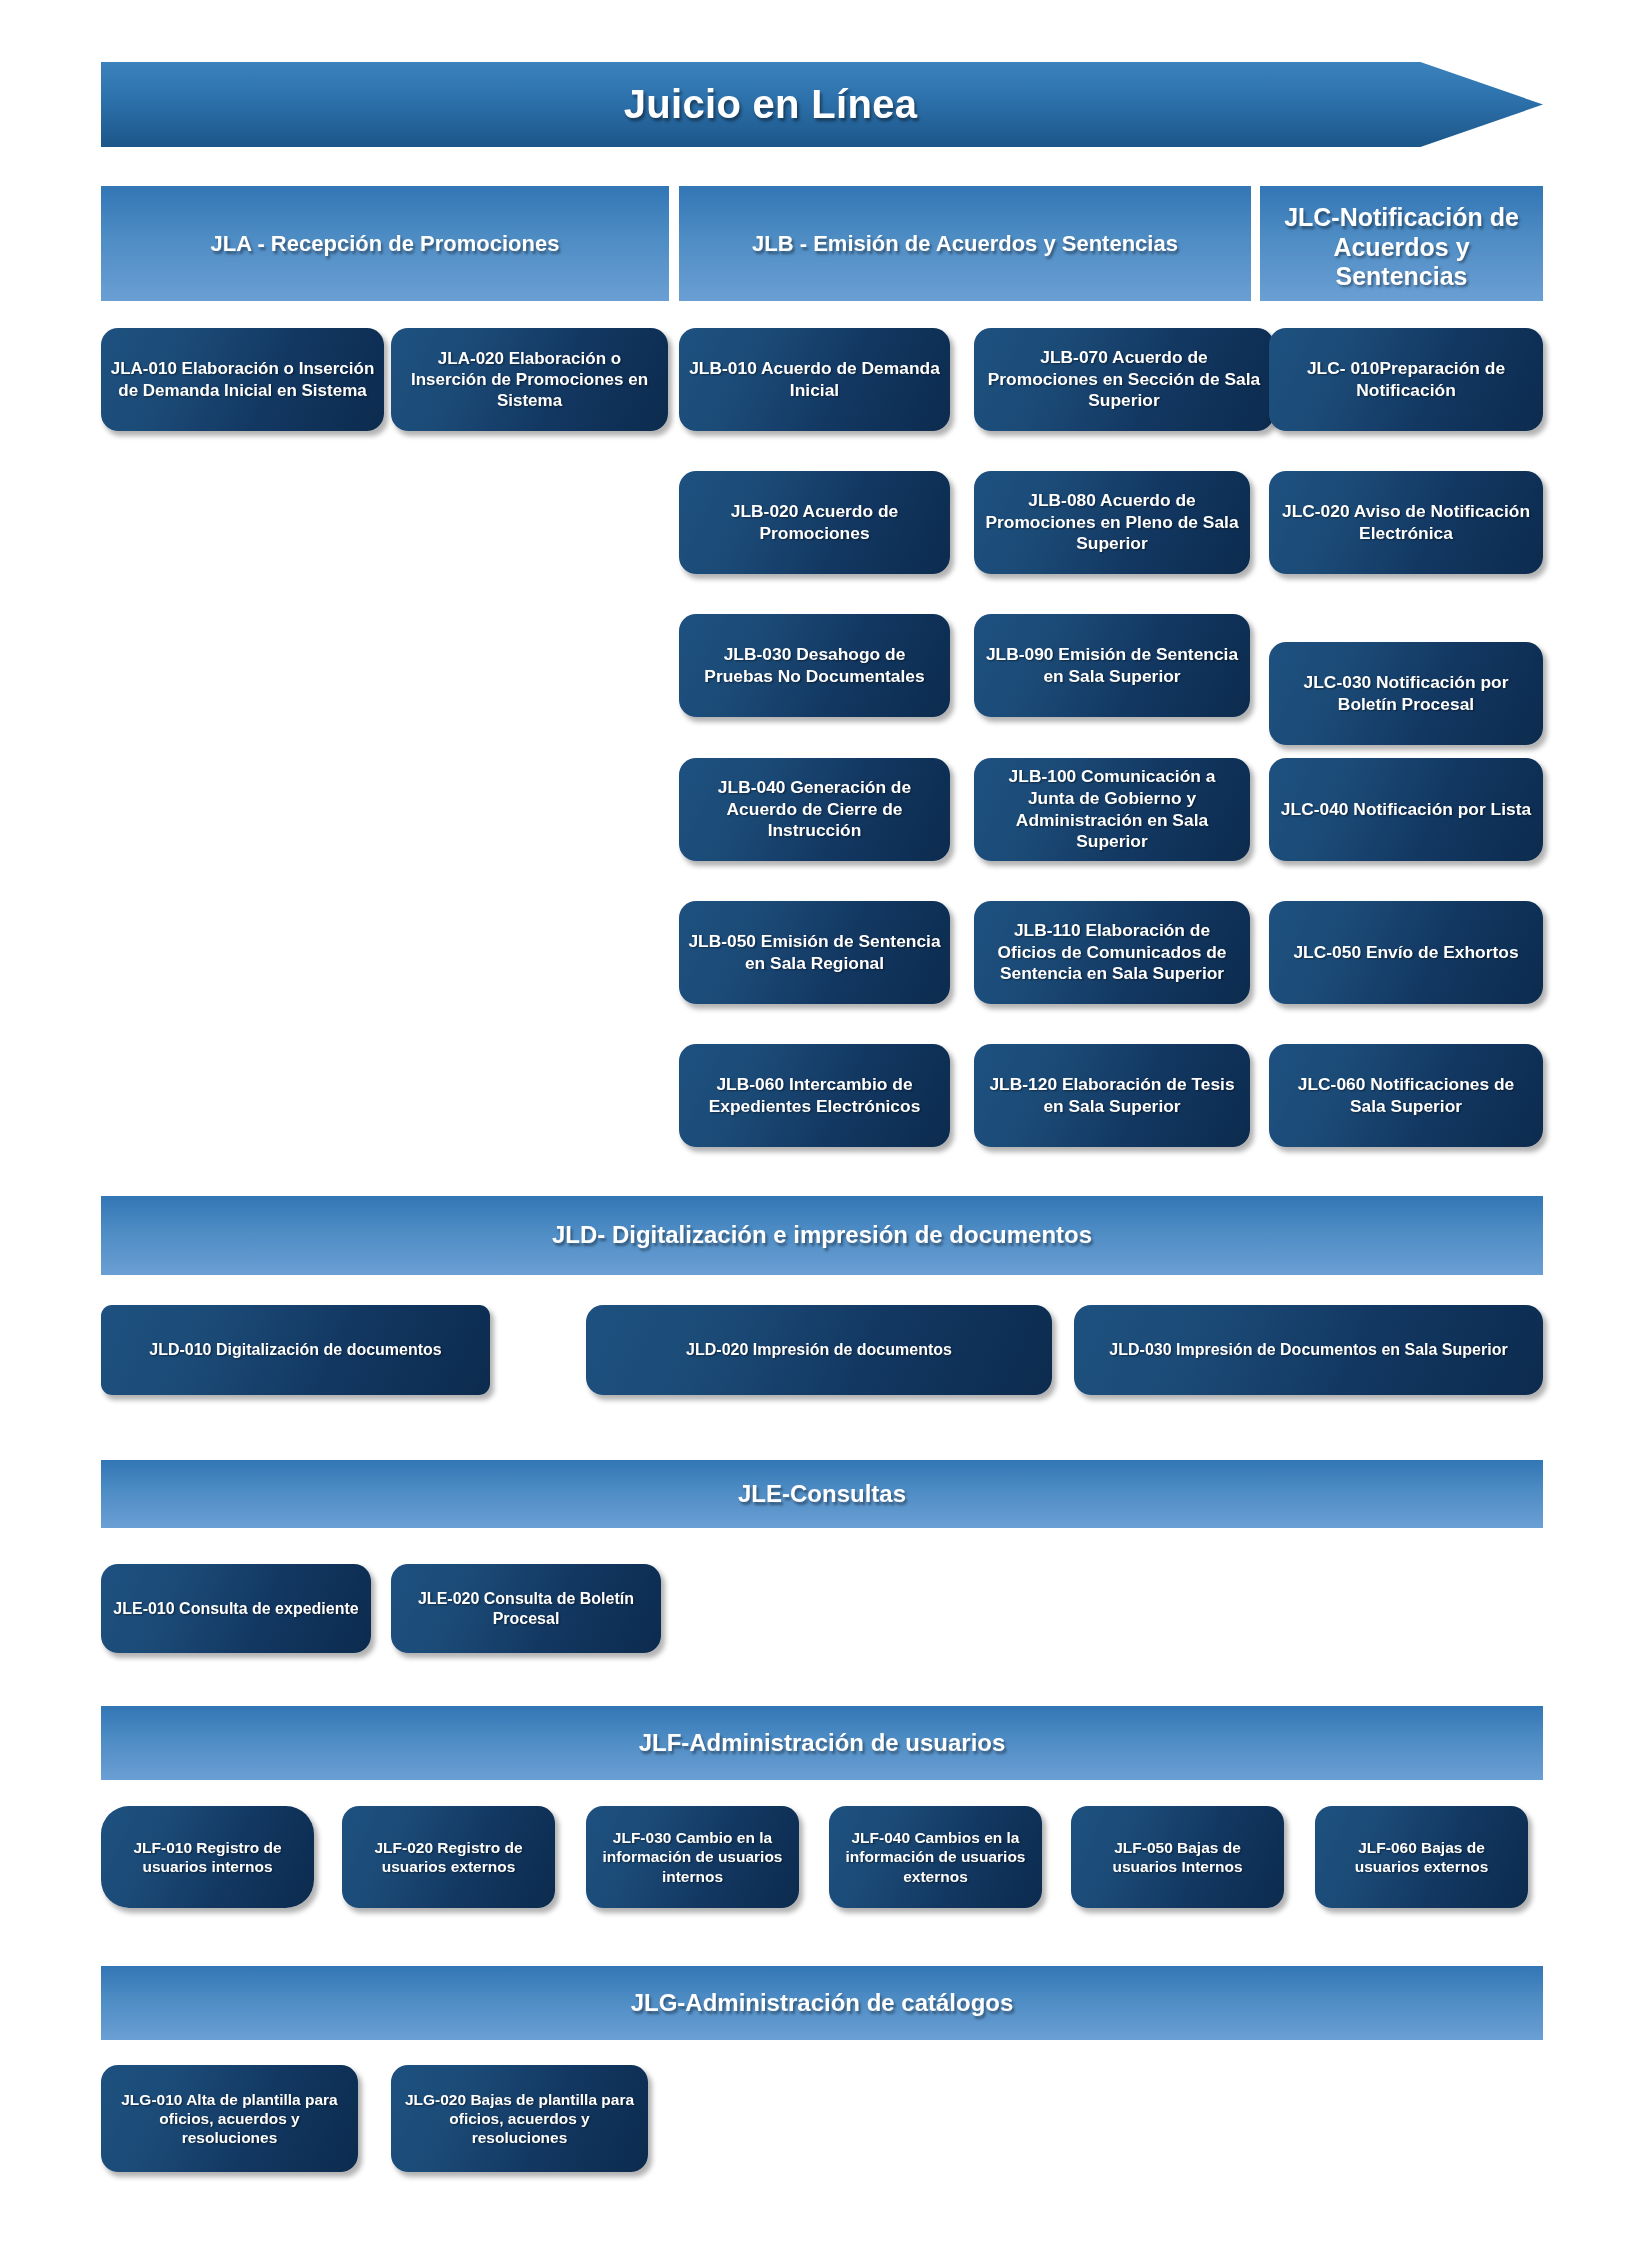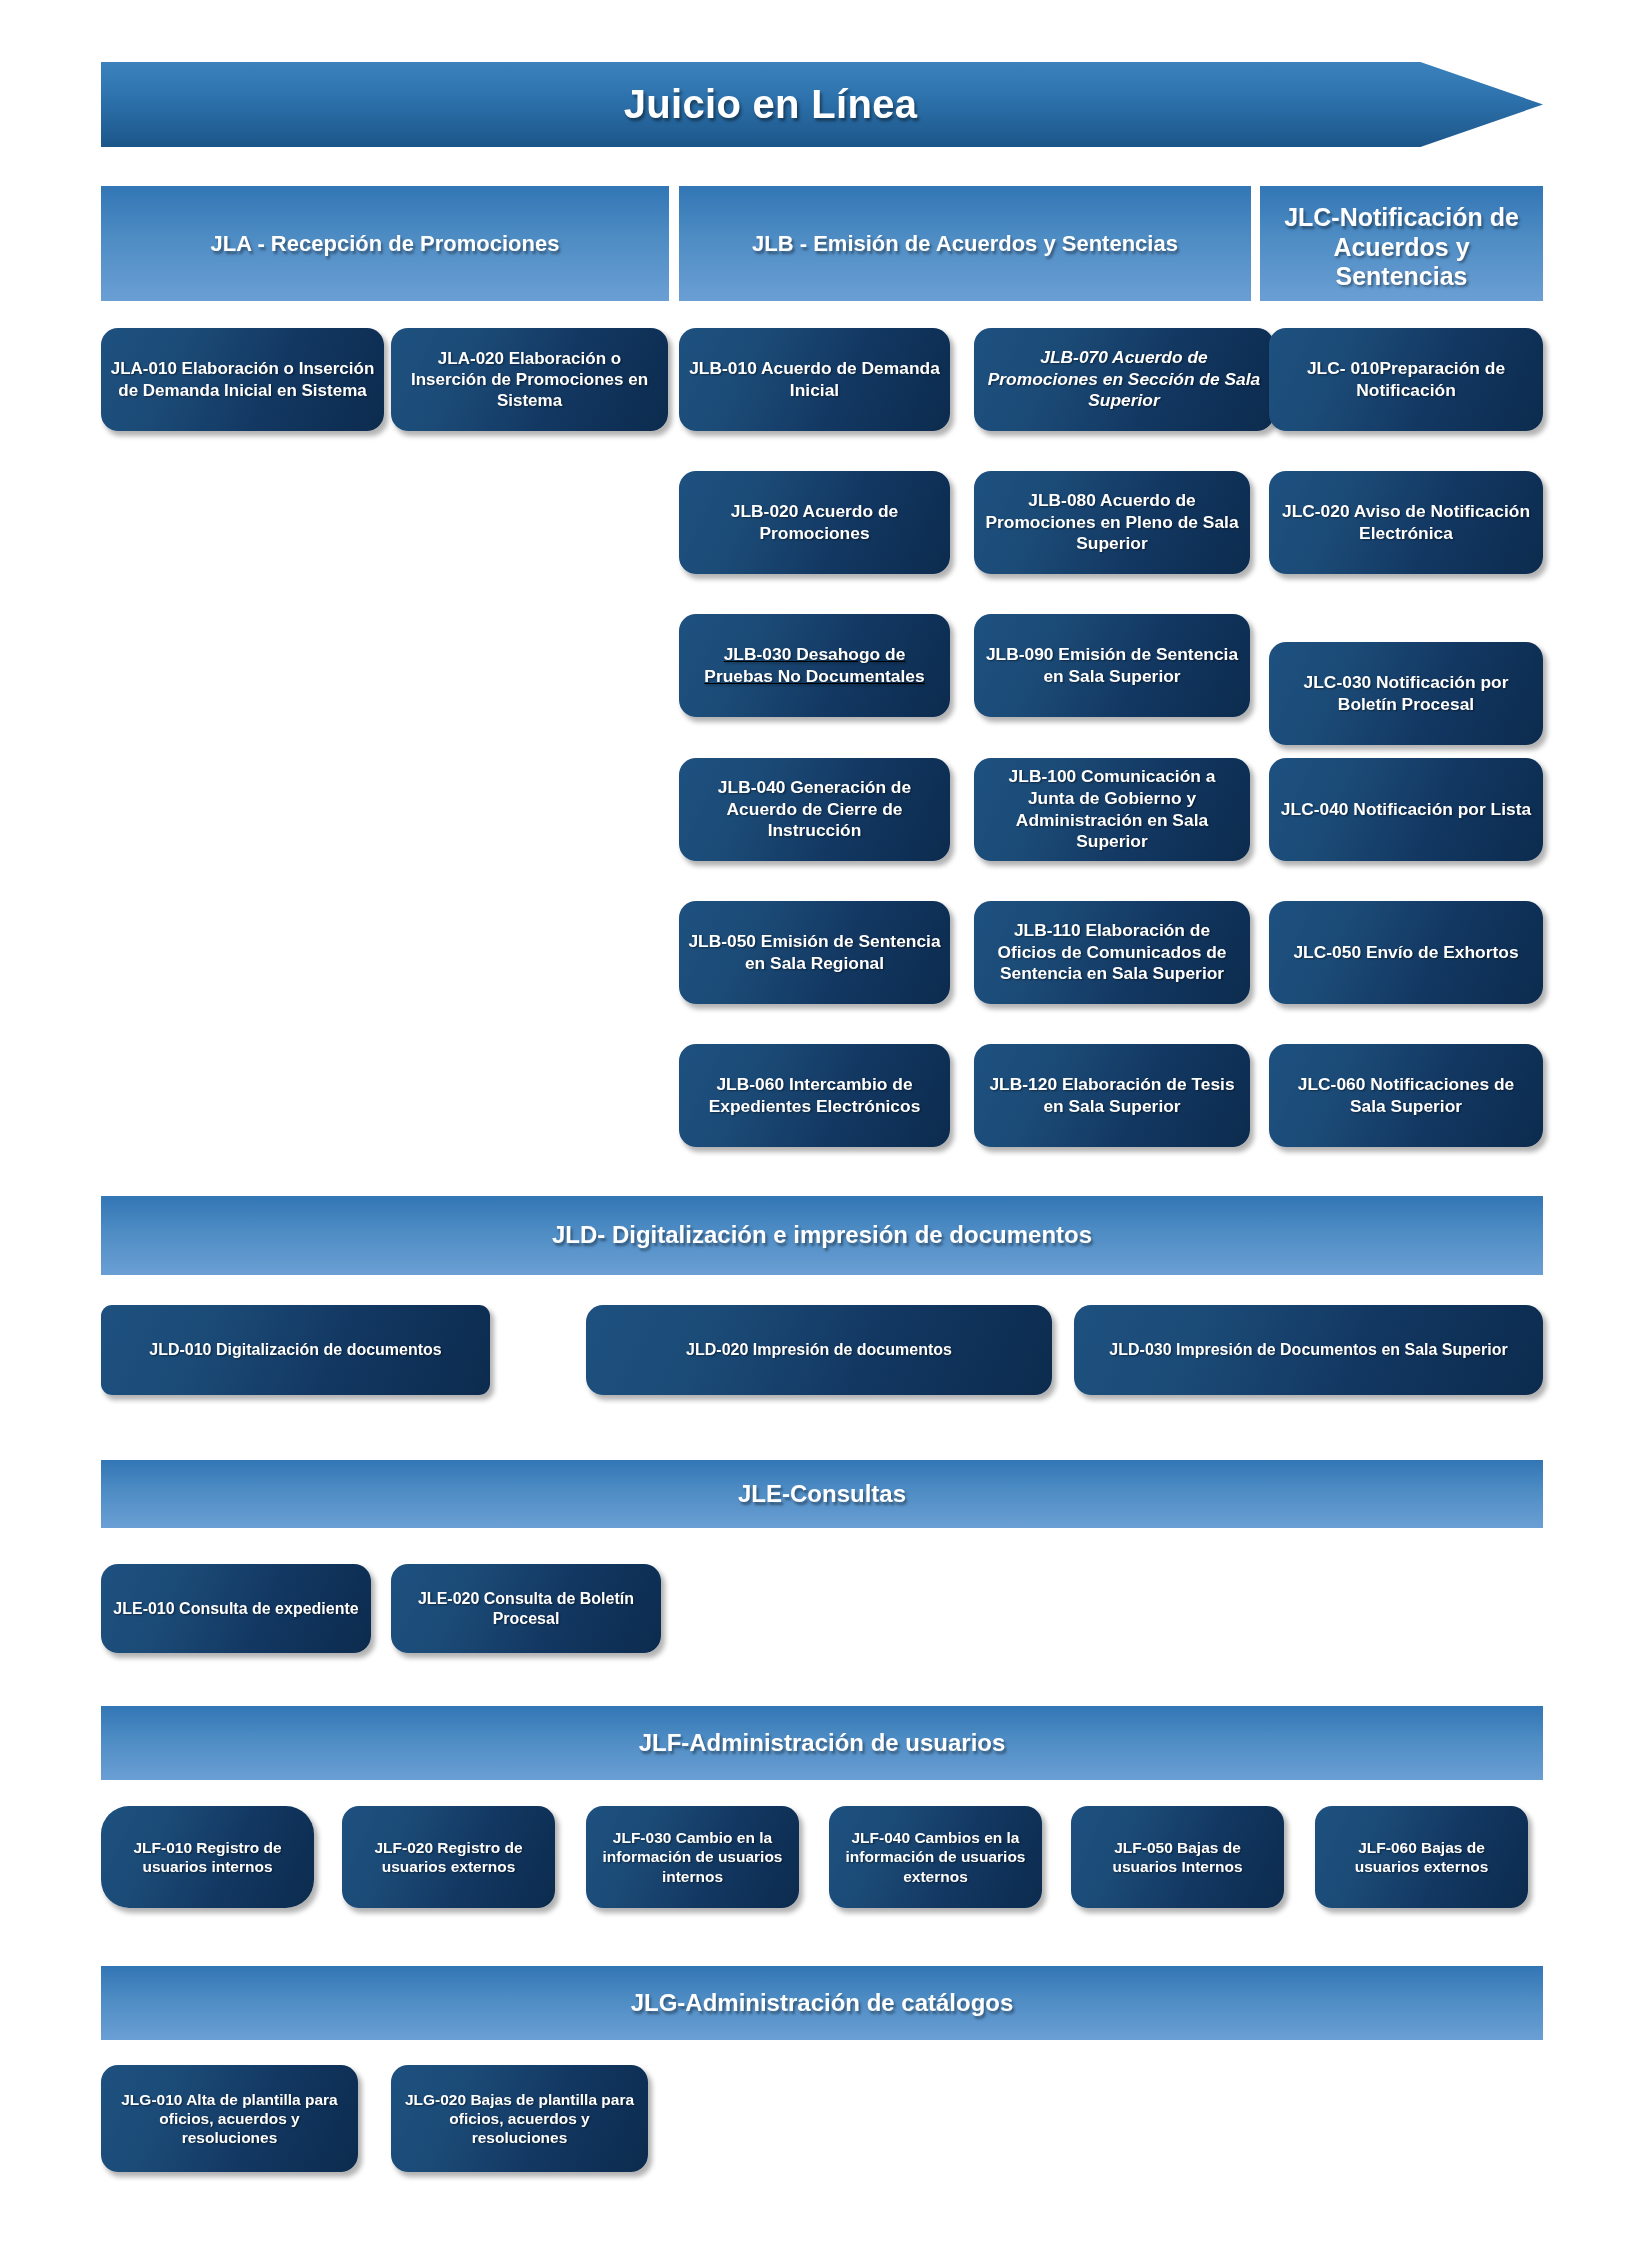--- a/index.html
+++ b/index.html
@@ -112,34 +112,34 @@
 <div class="abs proc-box" style="left:391px; top:328px; width:277px; height:103px;">
   <div class="pb-text fs-box-top">JLA-020 Elaboración o Inserción de Promociones en Sistema</div>
 </div>
 
 <div class="abs proc-box" style="left:679px; top:328px; width:271px; height:103px;">
   <div class="pb-text fs-box-mid">JLB-010 Acuerdo de Demanda Inicial</div>
 </div>
 <div class="abs proc-box" style="left:679px; top:471px; width:271px; height:103px;">
   <div class="pb-text fs-box-mid">JLB-020 Acuerdo de Promociones</div>
 </div>
-<div class="abs proc-box" style="left:679px; top:614px; width:271px; height:103px;text-decoration:underline;">
+<div class="abs proc-box" style="left:679px; top:614px; width:271px; height:103px;">
   <div class="pb-text fs-box-mid">JLB-030 Desahogo de Pruebas No Documentales</div>
 </div>
 <div class="abs proc-box" style="left:679px; top:758px; width:271px; height:103px;">
   <div class="pb-text fs-box-mid">JLB-040 Generación de Acuerdo de Cierre de Instrucción</div>
 </div>
 <div class="abs proc-box" style="left:679px; top:901px; width:271px; height:103px;">
   <div class="pb-text fs-box-mid">JLB-050 Emisión de Sentencia en Sala Regional</div>
 </div>
 <div class="abs proc-box" style="left:679px; top:1044px; width:271px; height:103px;">
   <div class="pb-text fs-box-mid">JLB-060 Intercambio de Expedientes Electrónicos</div>
 </div>
 
-<div class="abs proc-box" style="left:974px; top:328px; width:300px; height:103px;font-style:italic;">
+<div class="abs proc-box" style="left:974px; top:328px; width:300px; height:103px;">
   <div class="pb-text fs-box-mid">JLB-070 Acuerdo de Promociones en Sección de Sala Superior</div>
 </div>
 <div class="abs proc-box" style="left:974px; top:471px; width:276px; height:103px;">
   <div class="pb-text fs-box-mid">JLB-080 Acuerdo de Promociones en Pleno de Sala Superior</div>
 </div>
 <div class="abs proc-box" style="left:974px; top:614px; width:276px; height:103px;">
   <div class="pb-text fs-box-mid">JLB-090 Emisión de Sentencia en Sala Superior</div>
 </div>
 <div class="abs proc-box" style="left:974px; top:758px; width:276px; height:103px;">
   <div class="pb-text fs-box-mid">JLB-100 Comunicación a Junta de Gobierno y Administración en Sala Superior</div>

